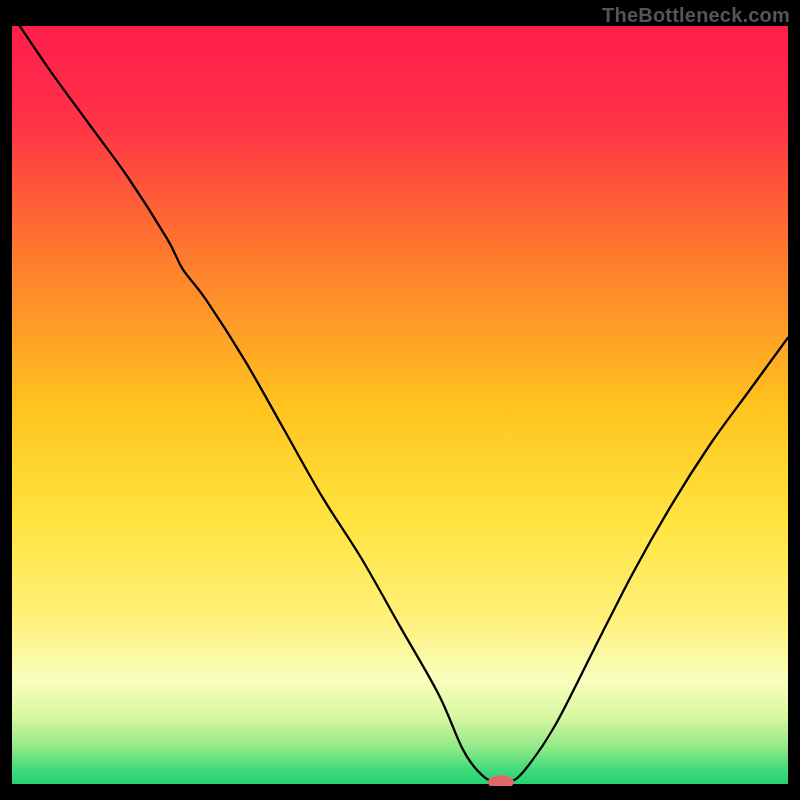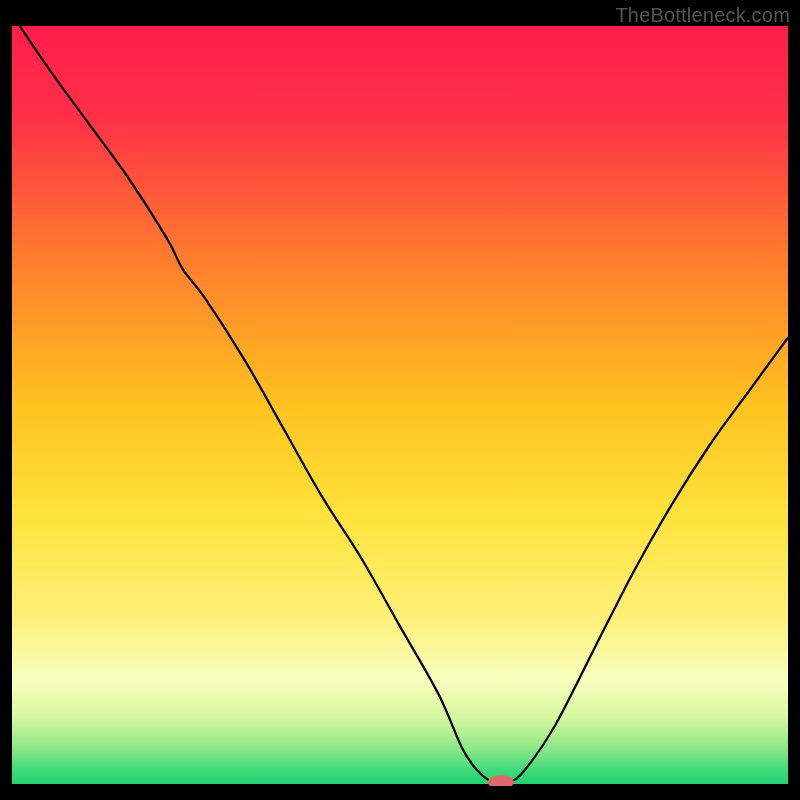--- a/index.html
+++ b/index.html
@@ -16,21 +16,21 @@
     width: 800px;
     height: 800px;
     background: #000;
   }
   .watermark {
     position: absolute;
     top: 4px;
     right: 10px;
     color: #555;
     font-size: 20px;
-    font-weight: 400;
+    font-weight: 700;
     z-index: 10;
     letter-spacing: 0.2px;
   }
   .plot-area {
     position: absolute;
     left: 12px;
     top: 26px;
     width: 776px;
     height: 760px;
   }

